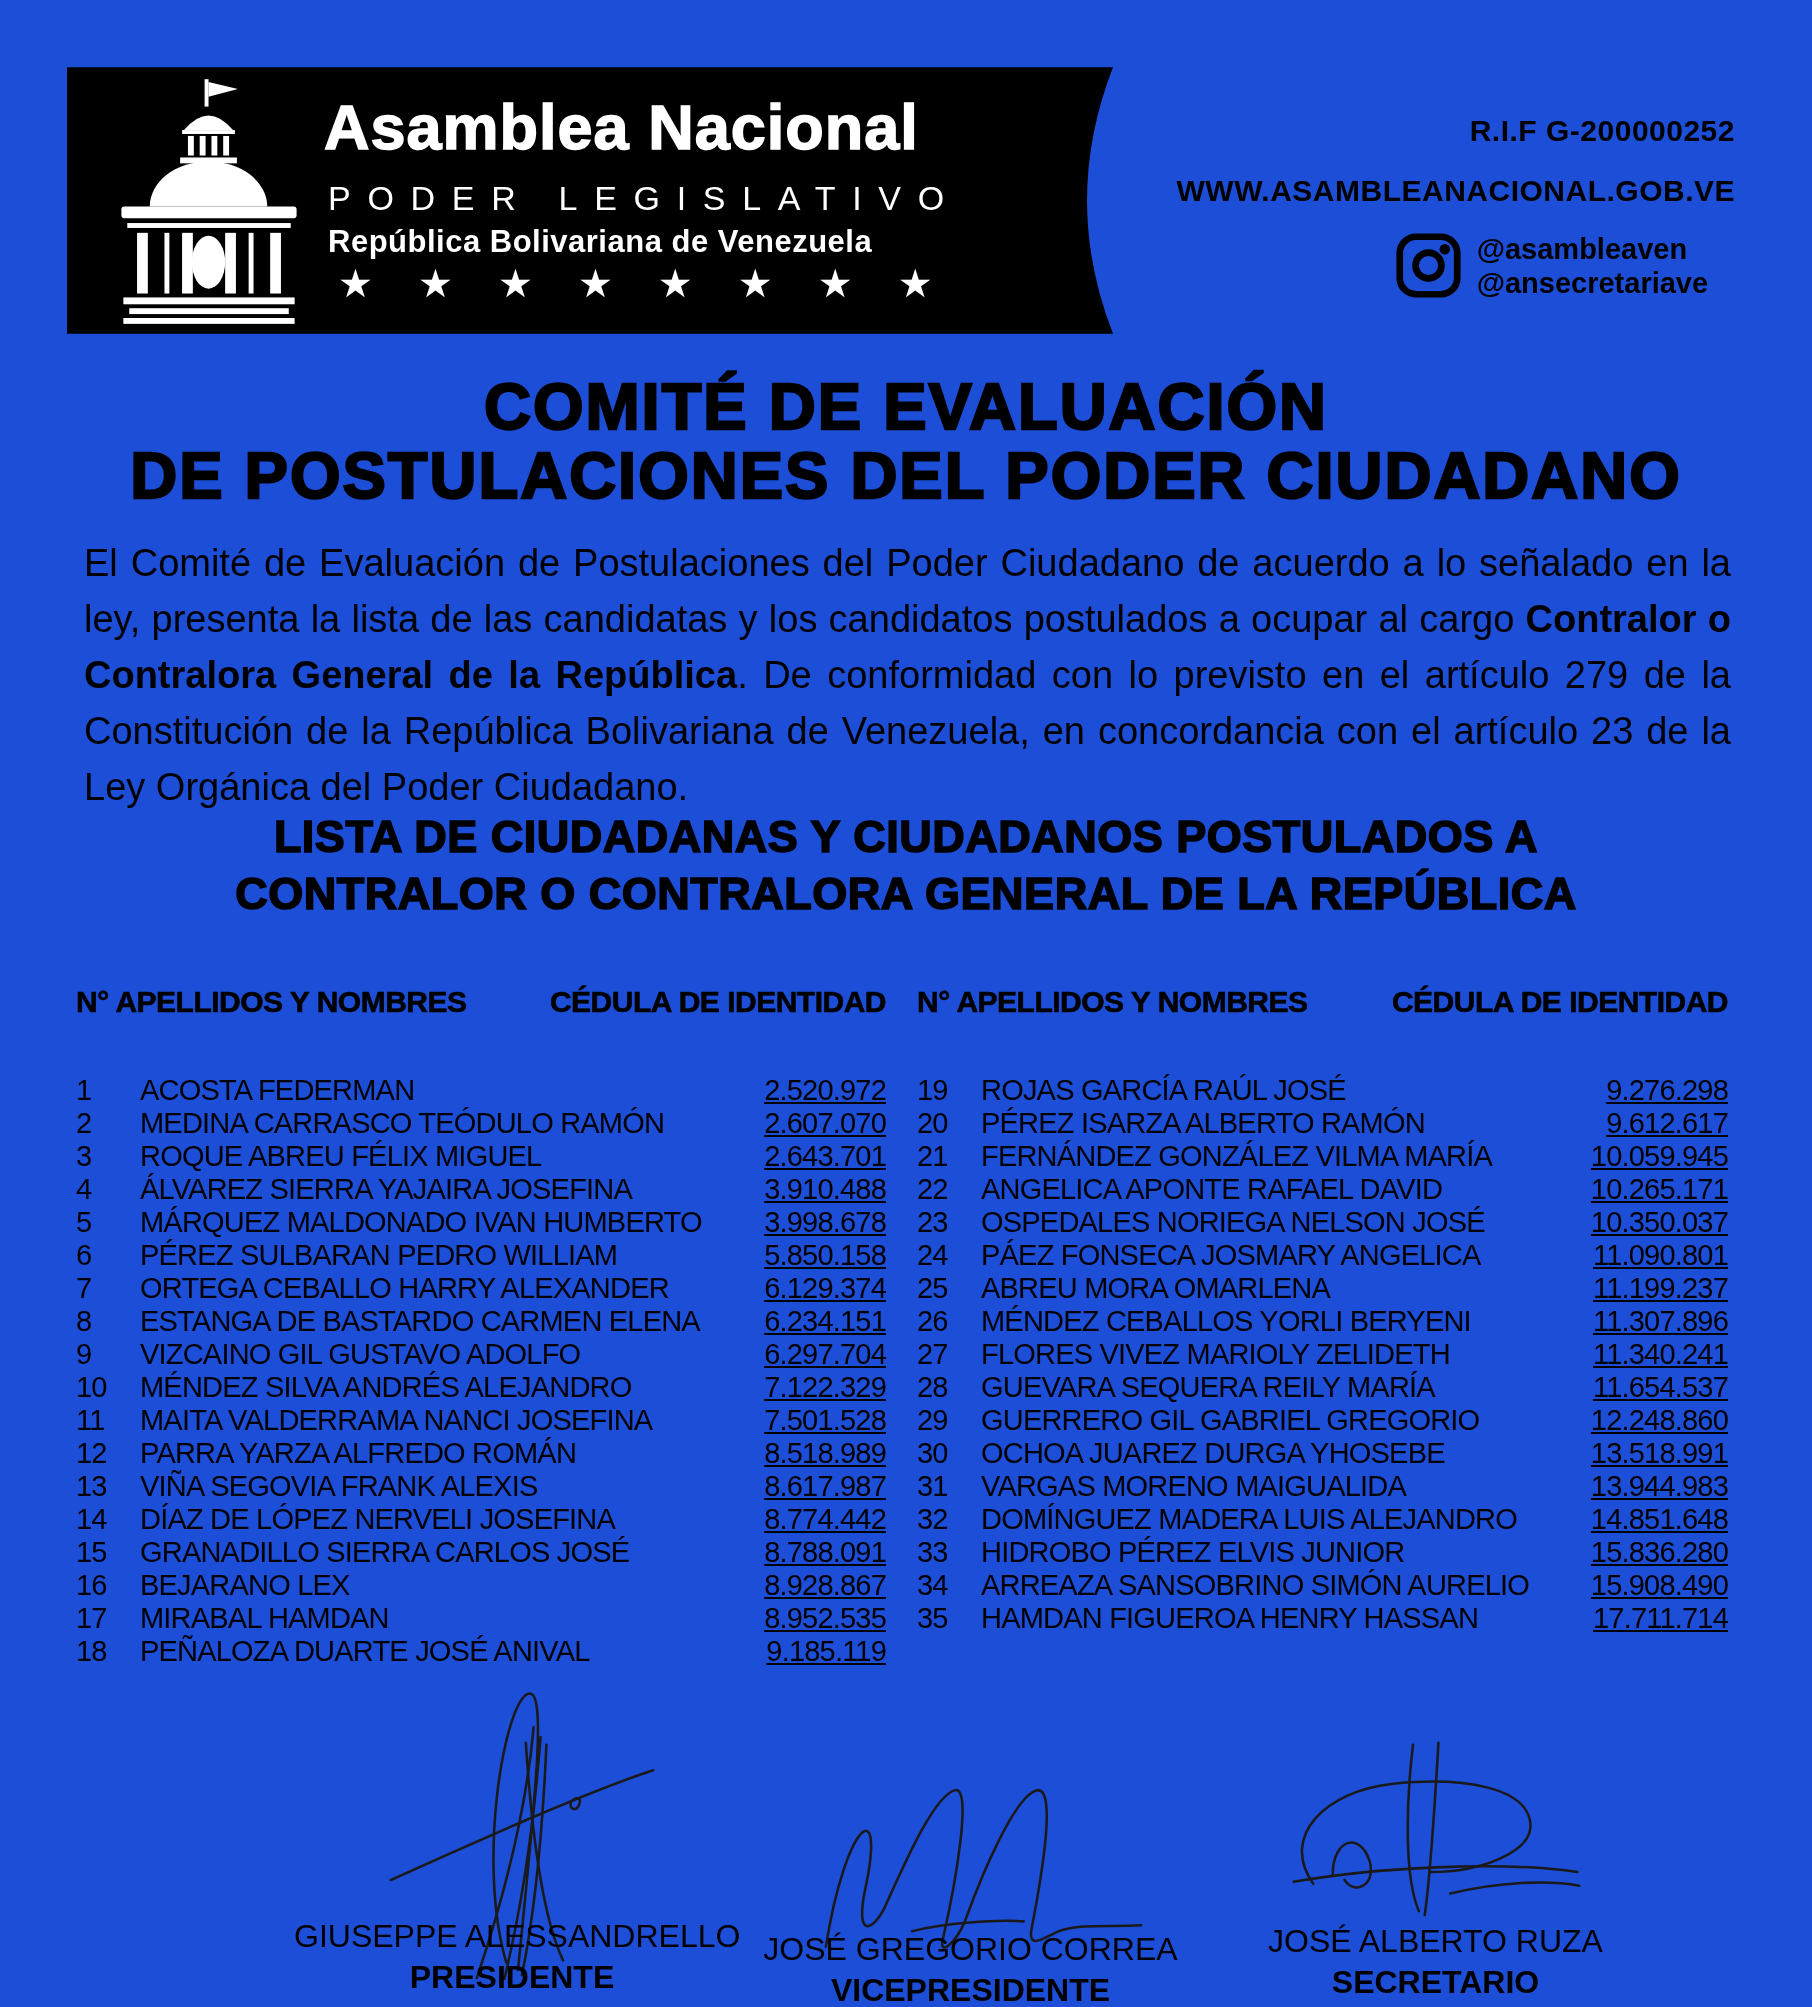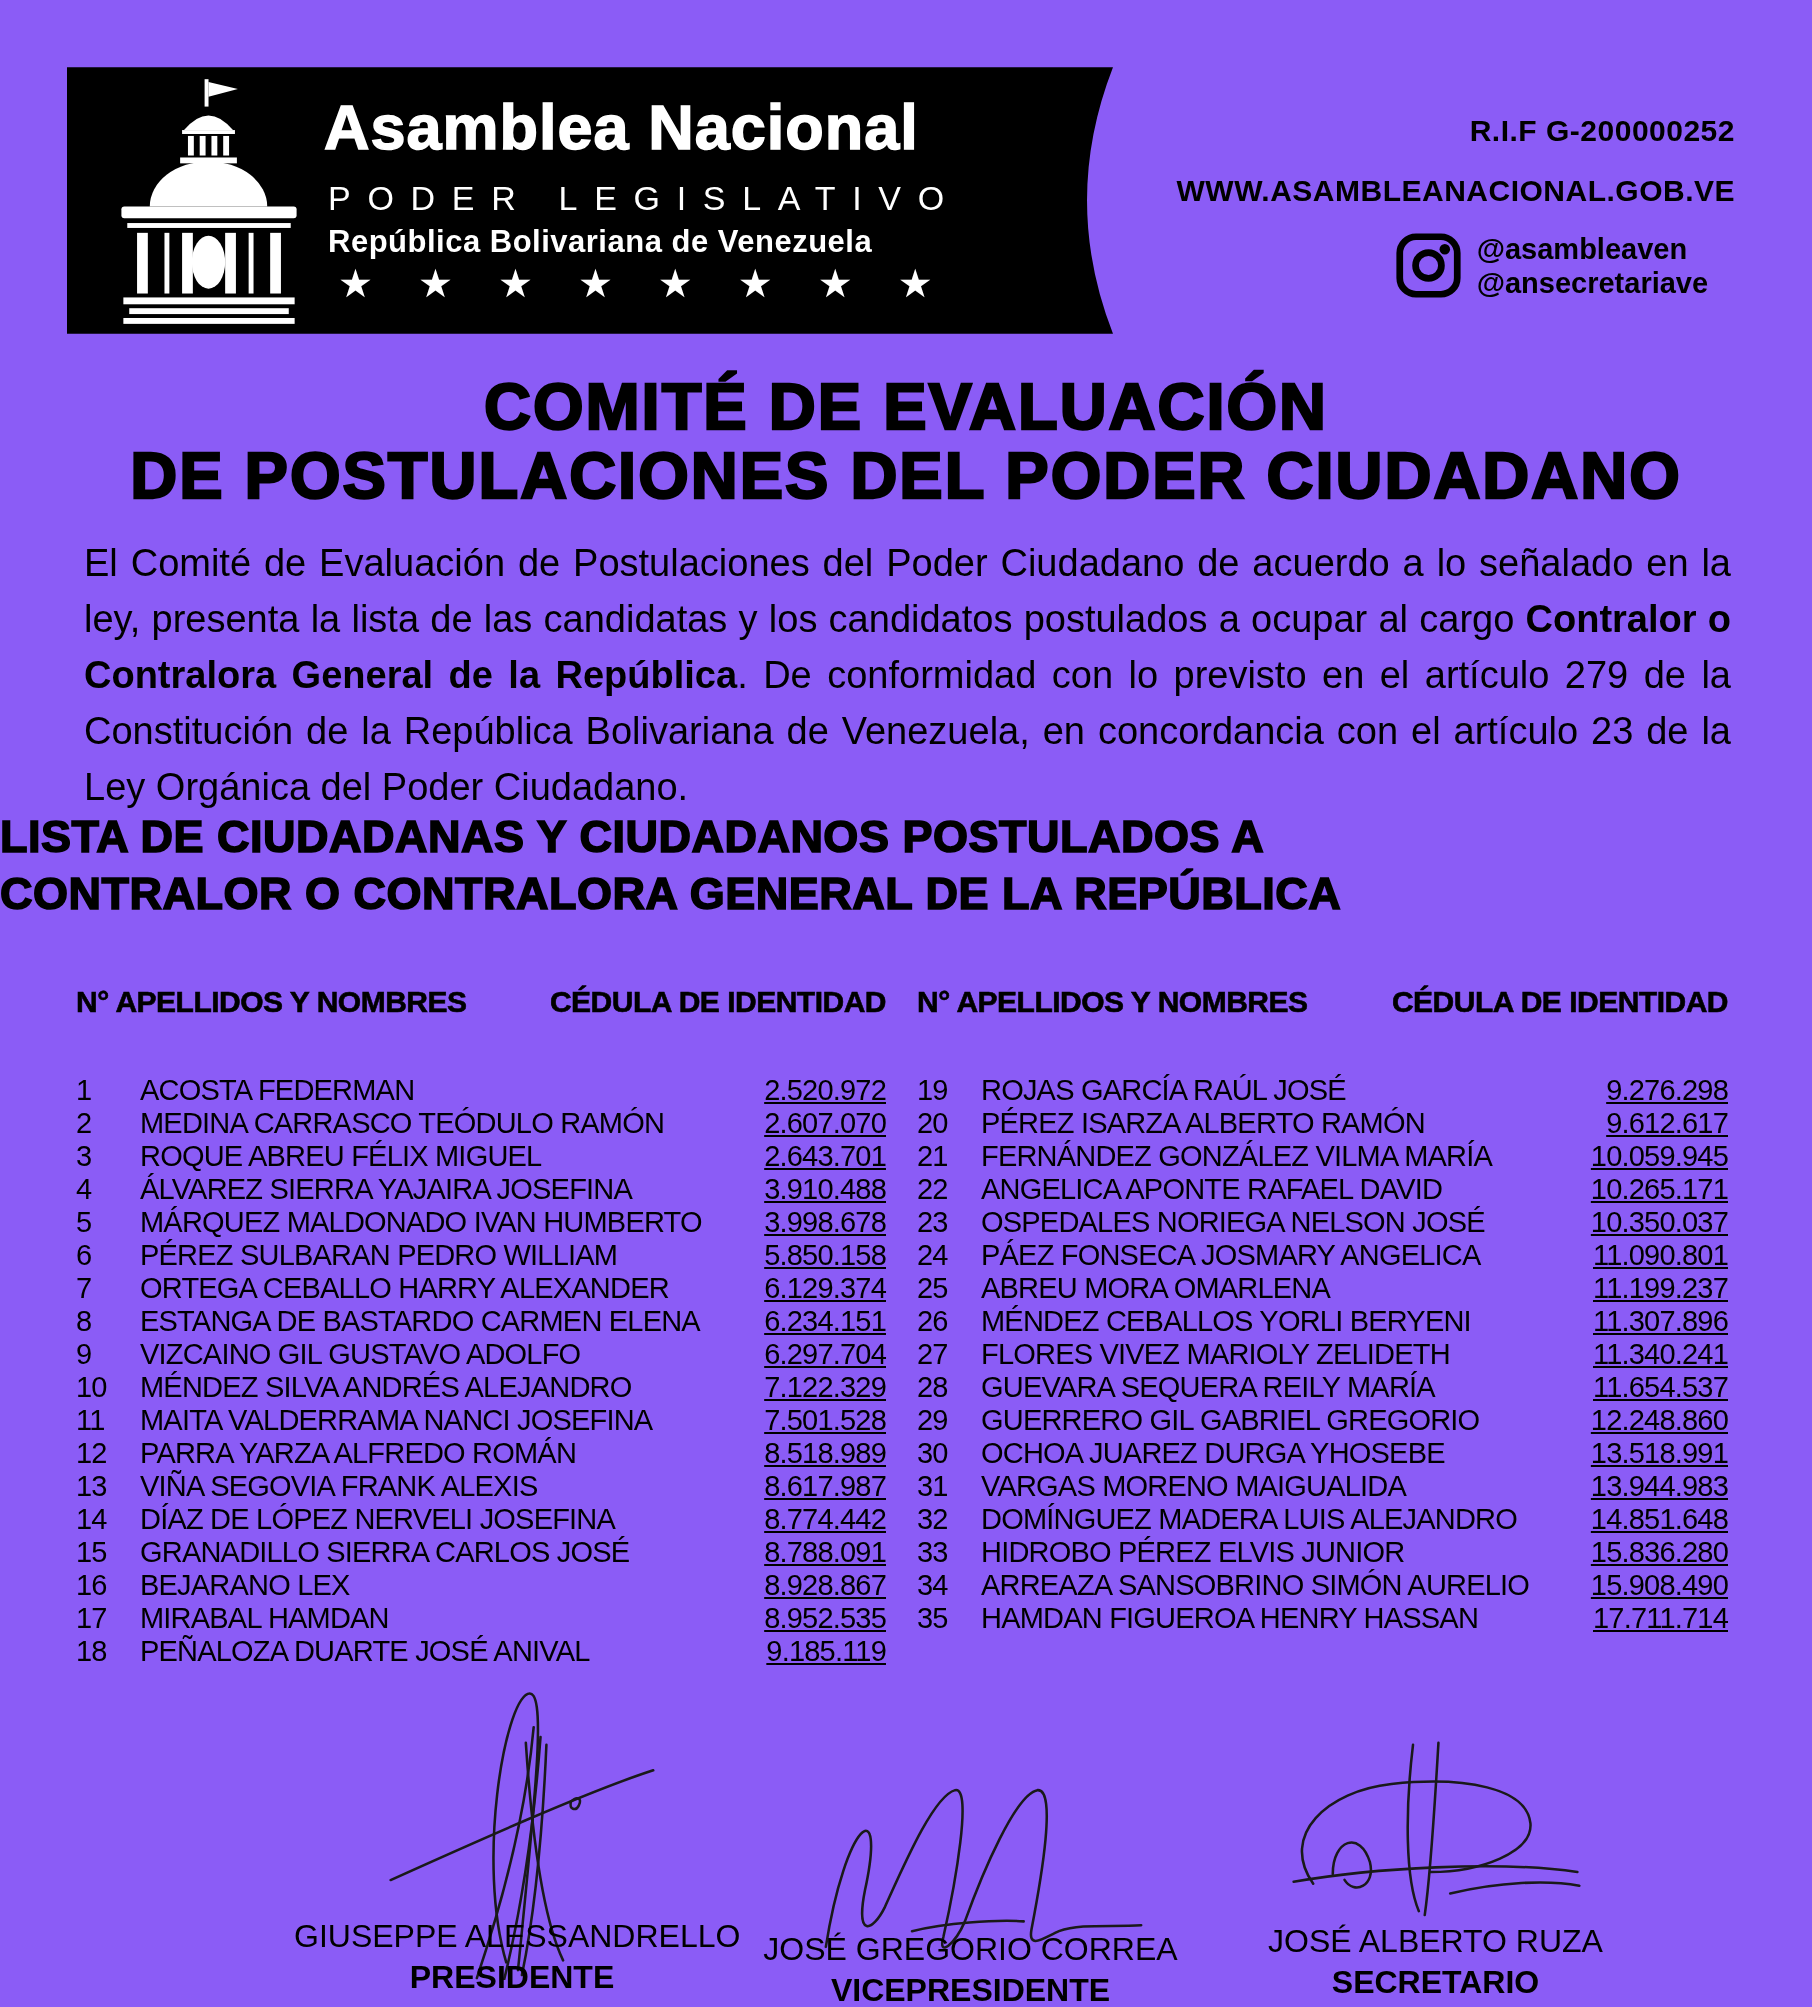--- a/index.html
+++ b/index.html
@@ -1,16 +1,16 @@
 <!DOCTYPE html>
 <html><head>
 <meta charset="utf-8">
 <style>
   html,body{margin:0;padding:0;background:#fff;}
-  .page{position:relative;width:1812px;height:2007px;background:#8b5cf6;
+  .page{position:relative;width:1812px;height:2007px;background:#1d4ed8;
         font-family:"Liberation Sans",sans-serif;color:#000;overflow:hidden;}
 
   
   .banner{position:absolute;left:67px;top:67px;width:1046px;height:267px;}
   .banner-bg{position:absolute;left:0;top:0;}
   .capitol{position:absolute;left:27.4px;top:11.8px;}
   .org-name{position:absolute;left:257px;top:23.5px;font-size:63px;font-weight:bold;
             color:#fff;-webkit-text-stroke:1.5px #fff;letter-spacing:1px;white-space:nowrap;}
   .org-power{position:absolute;left:261px;top:112px;font-size:34px;color:#fff;
              letter-spacing:16.7px;white-space:nowrap;}
@@ -26,21 +26,21 @@
            font-size:30px;font-weight:bold;letter-spacing:0.5px;}
   .ig-block{position:absolute;left:1394px;top:231px;display:flex;align-items:center;gap:13.7px;}
   .handles{font-size:29px;font-weight:bold;line-height:34px;white-space:nowrap;}
 
   
   .doc-title{position:absolute;left:0;top:372px;width:1812px;text-align:center;
              font-size:65px;line-height:69px;font-weight:bold;
              -webkit-text-stroke:2.4px #000;letter-spacing:2px;}
   .intro{position:absolute;left:84px;top:535px;width:1647px;font-size:38px;
          line-height:56px;text-align:justify;}
-  .list-title{position:absolute;left:0;top:808px;width:1812px;text-align:left;
+  .list-title{position:absolute;left:0;top:808px;width:1812px;text-align:center;
               font-size:45px;line-height:57px;font-weight:bold;
               -webkit-text-stroke:1.6px #000;letter-spacing:0.5px;}
 
   
   .tcol{position:absolute;top:985px;}
   .tcol-left{left:76px;width:810px;}
   .tcol-right{left:917px;width:811px;}
   .thead{display:flex;justify-content:space-between;font-weight:bold;font-size:30px;
          letter-spacing:-0.5px;-webkit-text-stroke:0.6px #000;}
   .rows{margin-top:55px;}

